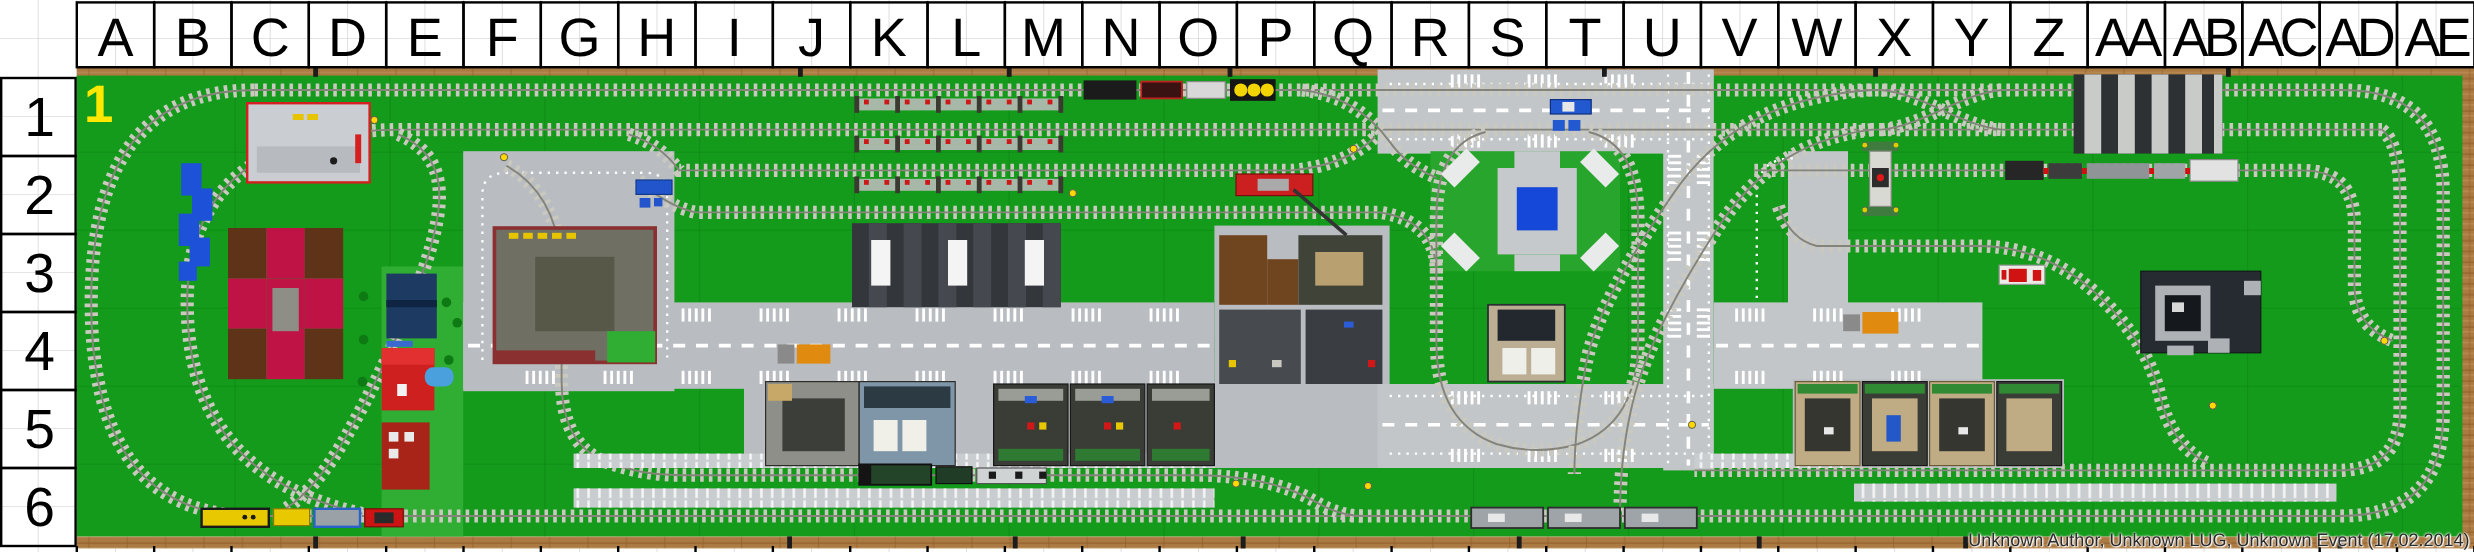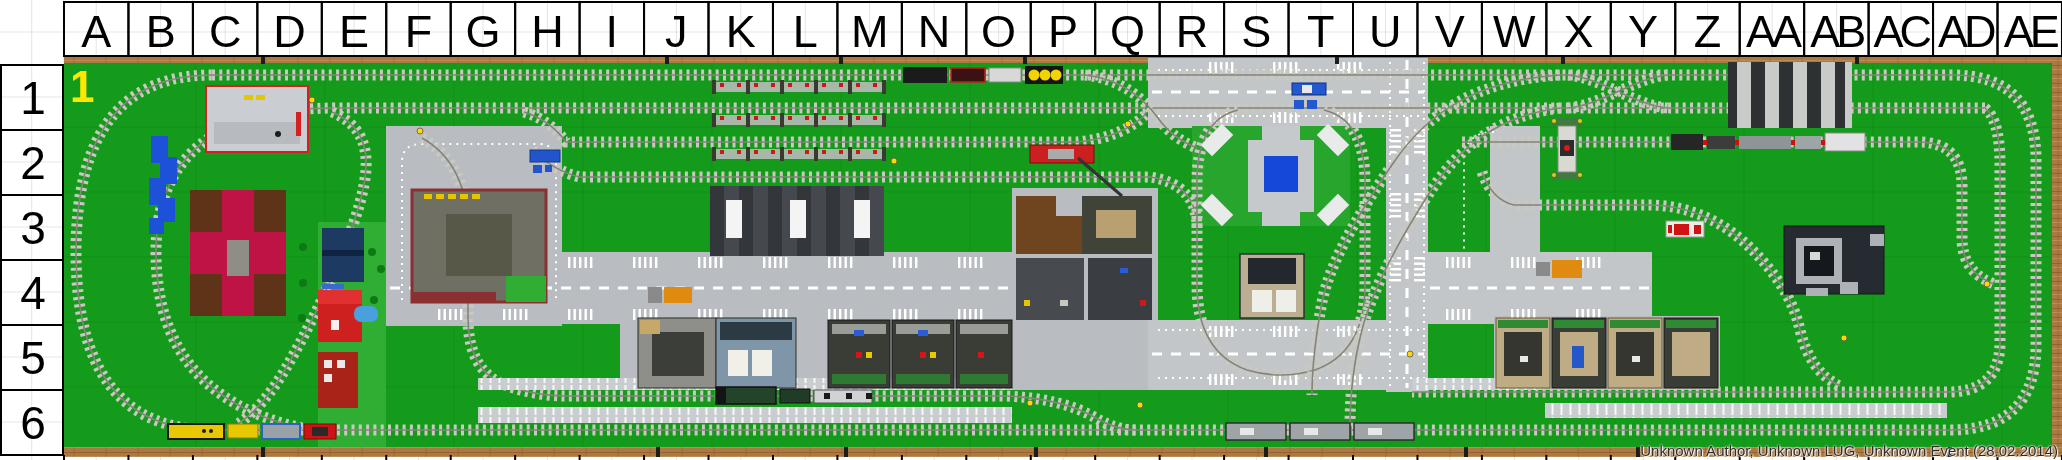--- a/index.html
+++ b/index.html
@@ -680,14 +680,14 @@
         <text x="33" y="243.5" text-anchor="middle" font-size="46" fill="#000" font-family="&quot;Liberation Sans&quot;, sans-serif">3</text>
         <rect x="1" y="260" width="62" height="65" fill="none" stroke="#000" stroke-width="2"></rect>
         <text x="33" y="308.5" text-anchor="middle" font-size="46" fill="#000" font-family="&quot;Liberation Sans&quot;, sans-serif">4</text>
         <rect x="1" y="325" width="62" height="65" fill="none" stroke="#000" stroke-width="2"></rect>
         <text x="33" y="373.5" text-anchor="middle" font-size="46" fill="#000" font-family="&quot;Liberation Sans&quot;, sans-serif">5</text>
         <rect x="1" y="390" width="62" height="65" fill="none" stroke="#000" stroke-width="2"></rect>
         <text x="33" y="438.5" text-anchor="middle" font-size="46" fill="#000" font-family="&quot;Liberation Sans&quot;, sans-serif">6</text>
         <text x="70" y="102" font-size="44" fill="#ffe800" font-weight="bold" font-family="&quot;Liberation Sans&quot;, sans-serif">1</text>
       </g>
   </svg>
-  <div class="credit">Unknown Author, Unknown LUG, Unknown Event (28.02.2014)</div>
+  <div class="credit">Unknown Author, Unknown LUG, Unknown Event (17.02.2014)</div>
 </div>
 
 </body></html>

